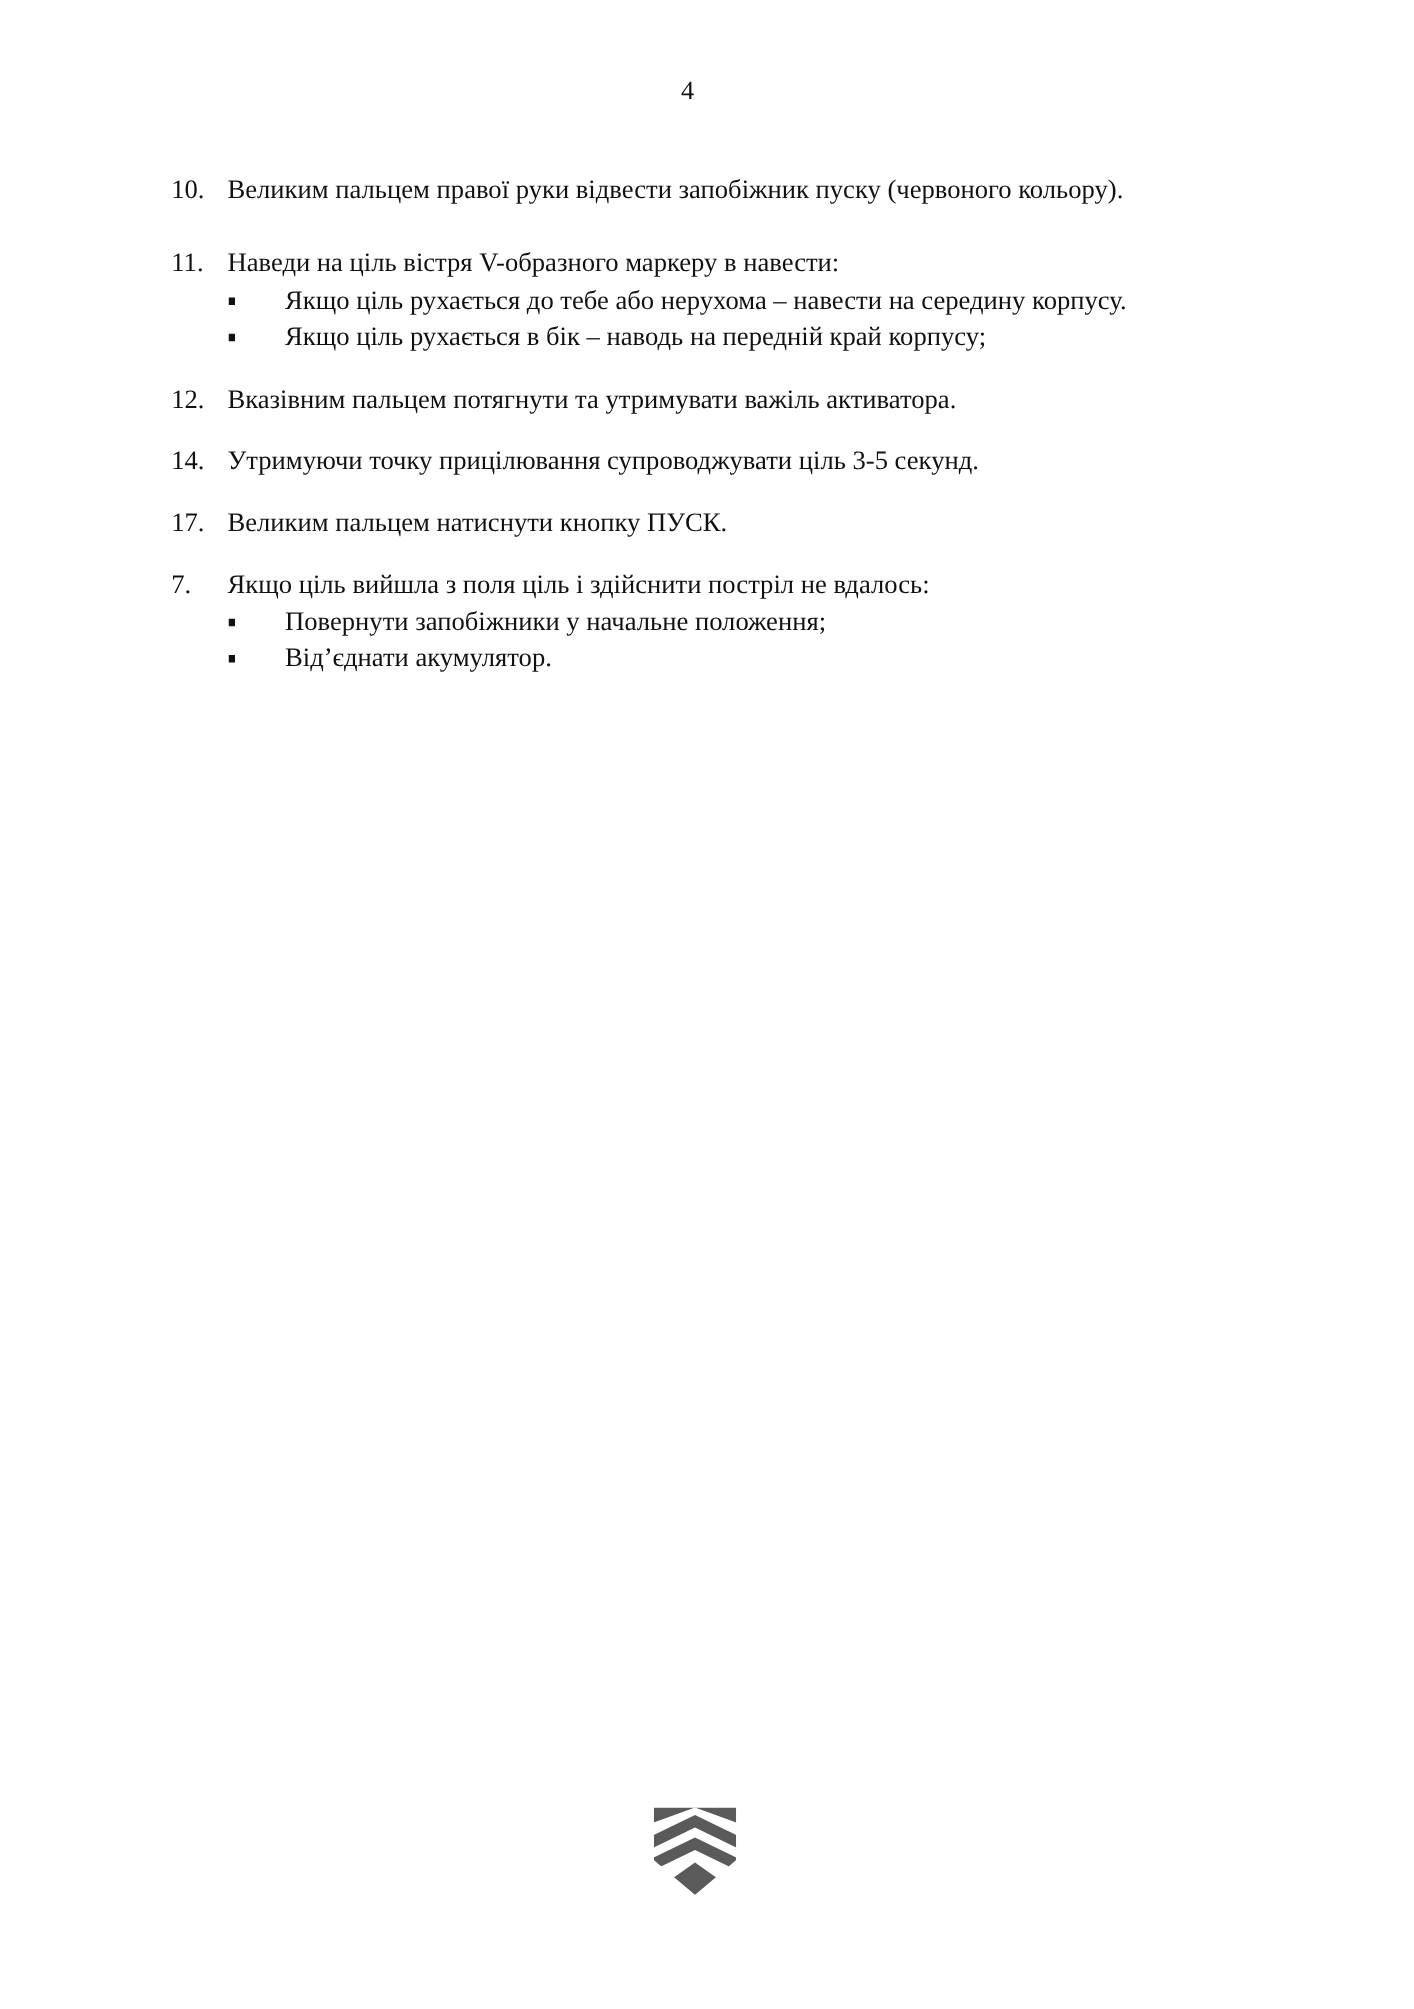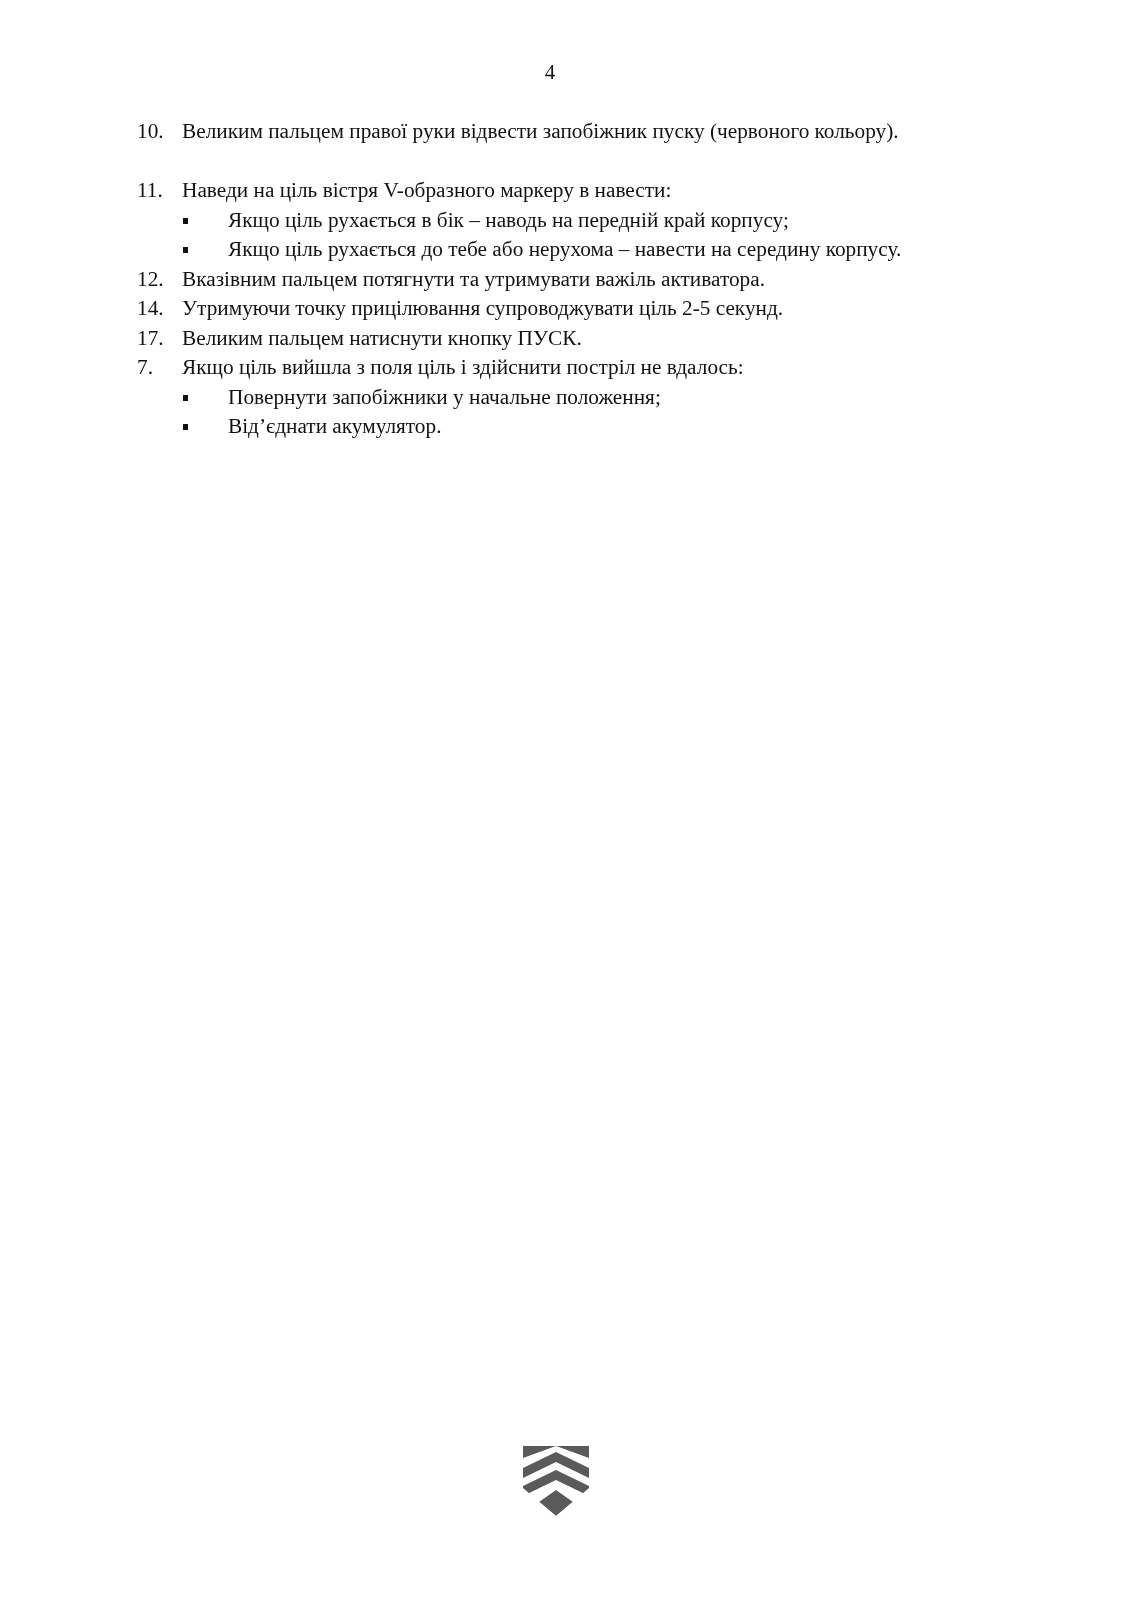--- a/index.html
+++ b/index.html
@@ -29,20 +29,21 @@
       top: 117px;
       left: 137px;
       width: 874px;
       font-size: 21.3px;
       line-height: 29.5px;
     }
     .item {
       position: relative;
       padding-left: 45px;
       text-align: justify;
+      margin-top: 20px;
     }
     .item .num {
       position: absolute;
       left: 0;
       top: 0;
     }
     .item.gap-after {
       margin-bottom: 29.5px;
     }
     .bullets {
@@ -82,37 +83,37 @@
     <span class="num">10.</span>
     <span>Великим пальцем правої руки відвести запобіжник пуску (червоного кольору).</span>
   </div>
 
   <div class="item">
     <span class="num">11.</span>
     <span>Наведи на ціль вістря V-образного маркеру в навести:</span>
     <ul class="bullets">
       <li class="bullet">
         <span class="mark"></span>
-        <span>Якщо ціль рухається в бік – наводь на передній край корпусу;</span>
+        <span>Якщо ціль рухається до тебе або нерухома – навести на середину корпусу.</span>
       </li>
       <li class="bullet">
         <span class="mark"></span>
-        <span>Якщо ціль рухається до тебе або нерухома – навести на середину корпусу.</span>
+        <span>Якщо ціль рухається в бік – наводь на передній край корпусу;</span>
       </li>
     </ul>
   </div>
 
   <div class="item">
     <span class="num">12.</span>
     <span>Вказівним пальцем потягнути та утримувати важіль активатора.</span>
   </div>
 
   <div class="item">
     <span class="num">14.</span>
-    <span>Утримуючи точку прицілювання супроводжувати ціль 2-5 секунд.</span>
+    <span>Утримуючи точку прицілювання супроводжувати ціль 3-5 секунд.</span>
   </div>
 
   <div class="item">
     <span class="num">17.</span>
     <span>Великим пальцем натиснути кнопку ПУСК.</span>
   </div>
 
   <div class="item">
     <span class="num">7.</span>
     <span>Якщо ціль вийшла з поля ціль і здійснити постріл не вдалось:</span>

